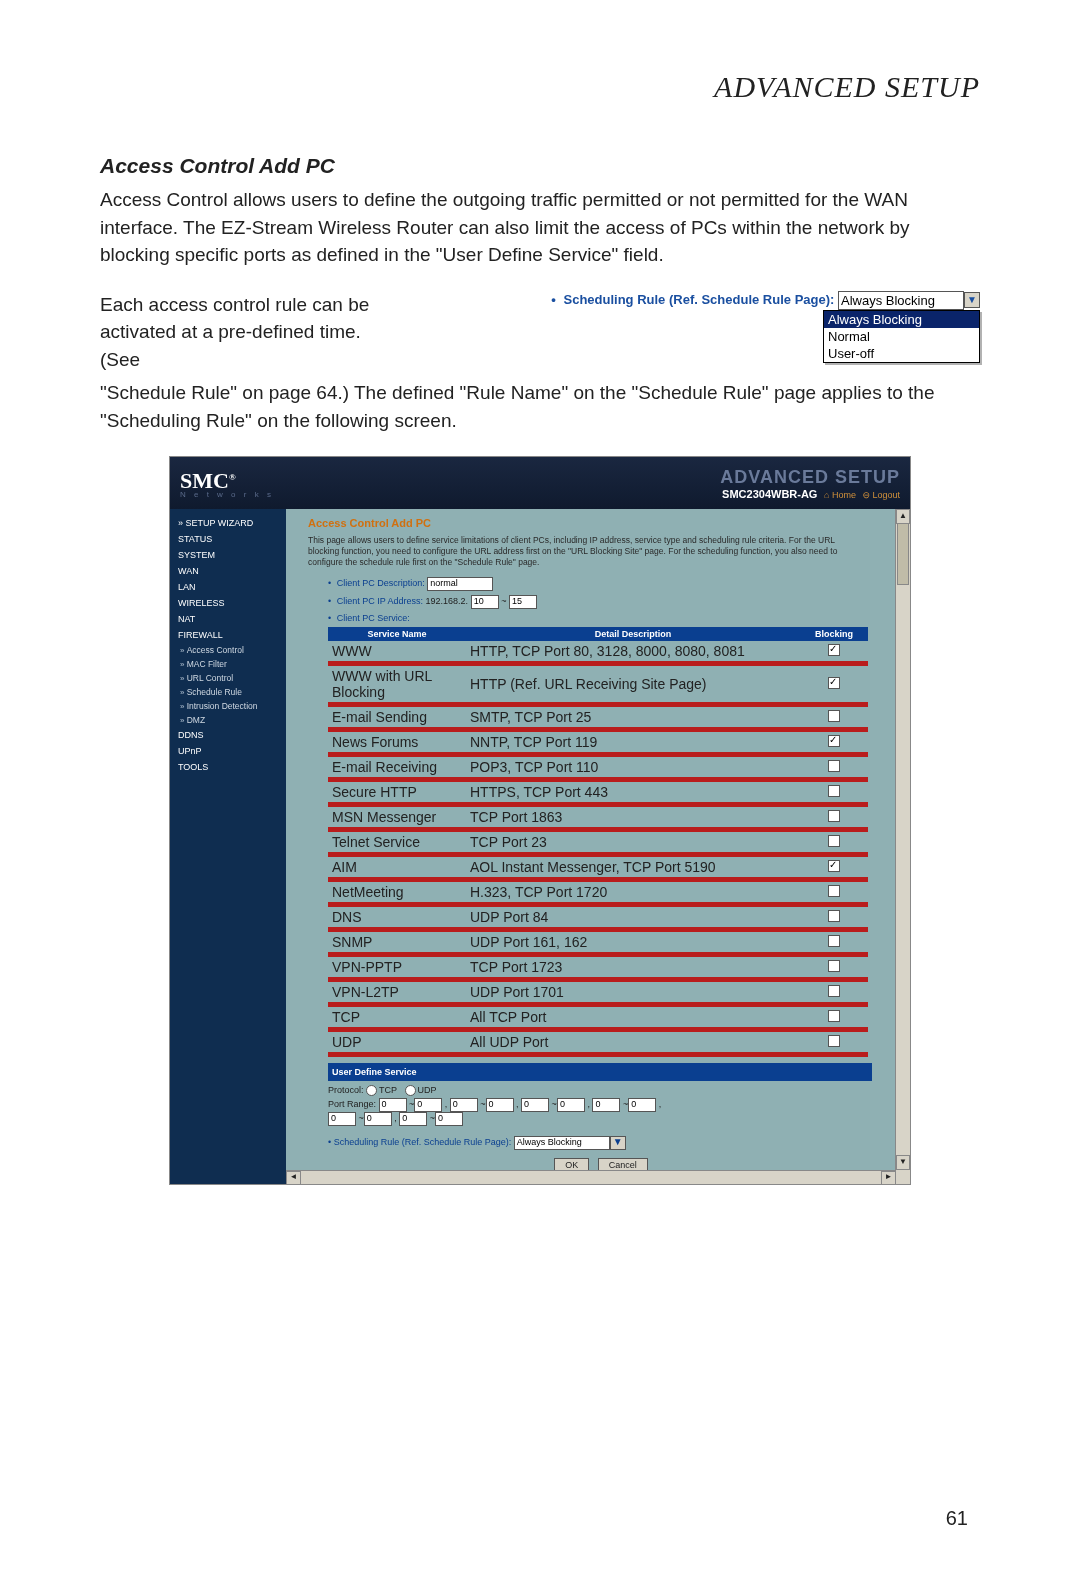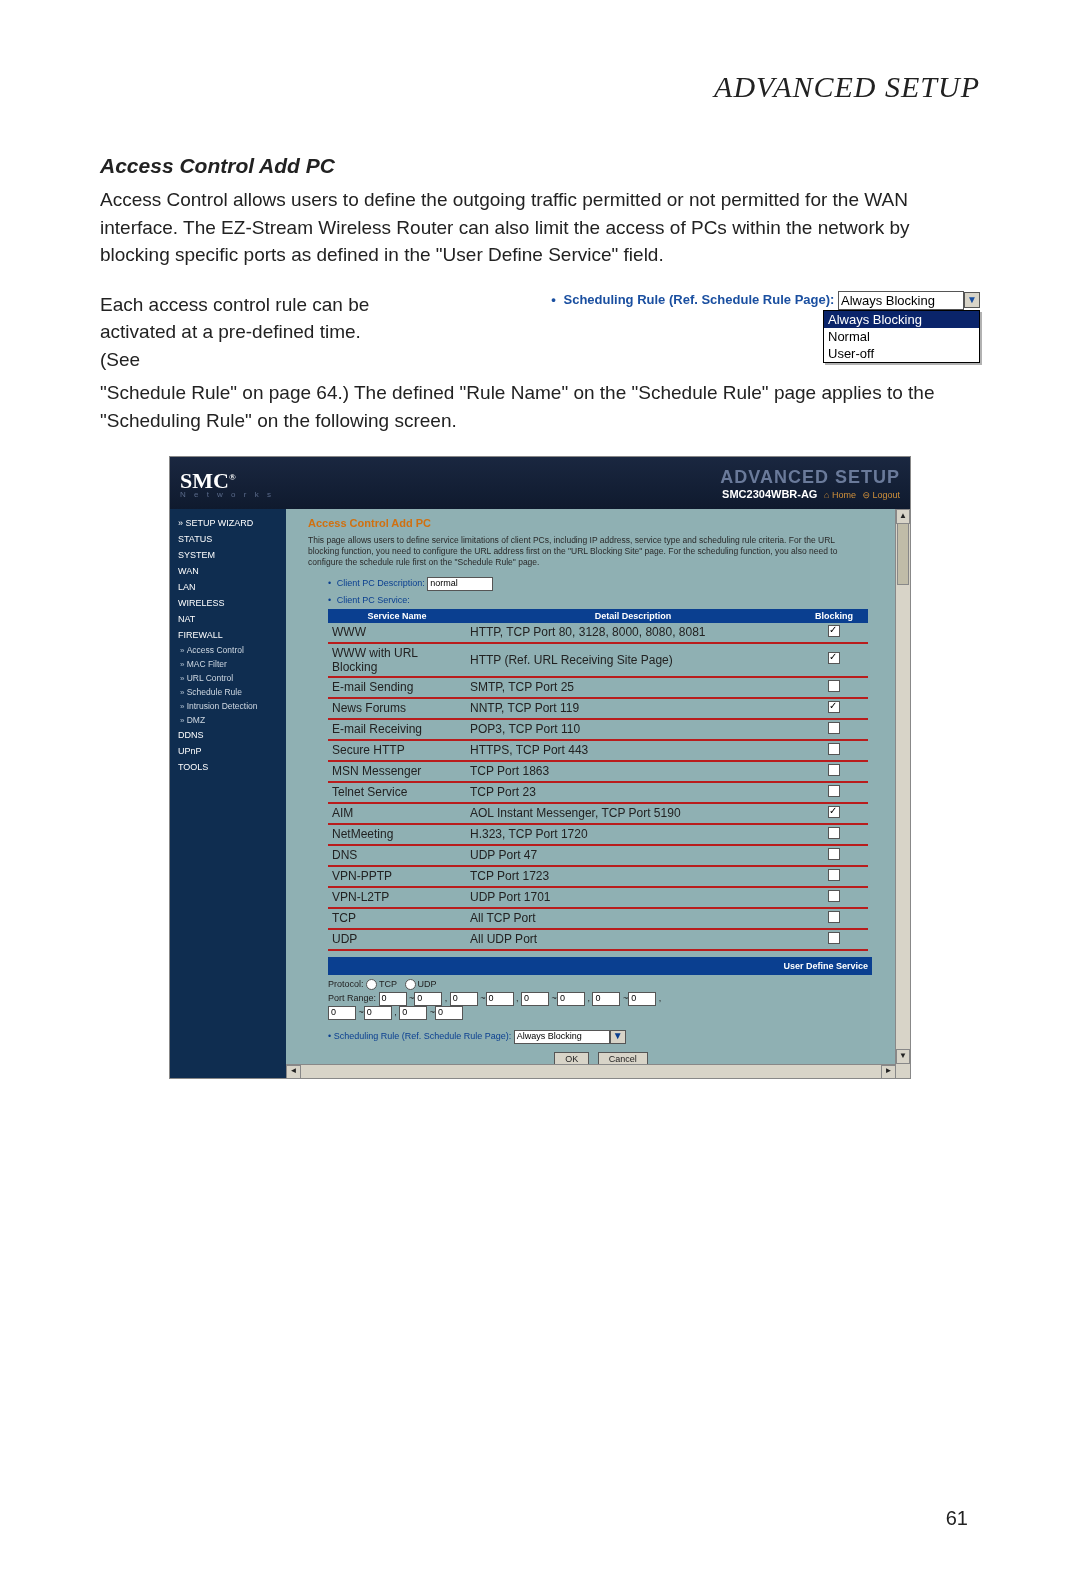--- a/index.html
+++ b/index.html
@@ -128,26 +128,26 @@
   .ss-hscroll-l { left:0;} .ss-hscroll-r { right:0;}
 
   .ss-h1 { color:#d07010; font-weight:bold; font-size:11px; margin-bottom:6px;}
   .ss-desc { color:#2a2a2a; font-size:8.5px; line-height:1.3; margin-bottom:8px; max-width: 560px;}
   .ss-field { margin:4px 0 4px 20px; color:#0a3f90; font-size:9px; }
   .ss-field .bullet { color:#0a3f90; margin-right:3px;}
   .ss-input { display:inline-block; background:#fff; border:1px solid #555; padding:0 2px; min-width:40px; height:12px; color:#000; font-size:9px; vertical-align:middle;}
   .ss-table { margin:2px 0 0 20px; border-collapse:collapse; width: 540px;}
   .ss-trh { background:#0a3f90; color:#fff; }
   .ss-trh td { text-align:center; padding:2px; font-size:9px; font-weight:bold;}
-  .ss-tr td { padding:2px 4px; border-bottom:2px solid #b91c1c; color:#222; font-size:12px;}
+  .ss-tr td { padding:2px 4px; border-bottom:5px solid #b91c1c; color:#222; font-size:14px;}
   .ss-cb { display:inline-block; width:10px; height:10px; background:#fff; border:1px solid #555; position:relative;}
   .ss-cb.checked::after { content:"✓"; position:absolute; left:0; top:-2px; font-size:10px; color:#000;}
   .ss-tdc { text-align:center; width:60px;}
   .ss-tdn { width:130px;}
-  .ss-userdef-hdr { background:#0a3f90; color:#fff; text-align:right; font-size:9px; font-weight:bold; padding:4px; margin:6px 0 4px 20px; width:536px;}
+  .ss-userdef-hdr { background:#0a3f90; color:#fff; text-align:left; font-size:9px; font-weight:bold; padding:4px; margin:6px 0 4px 20px; width:536px;}
   .ss-proto { margin-left:20px; font-size:9px; color:#222;}
   .ss-radio { display:inline-block; width:9px; height:9px; border-radius:50%; border:1px solid #555; background:#fff; vertical-align:middle; margin-right:2px;}
   .ss-port-inputs { margin-left:20px; margin-top:2px; font-size:9px;}
   .ss-port-inputs .ss-input { min-width:22px; }
   .ss-sched { margin:10px 0 8px 20px; color:#0a3f90; font-size:9px;}
   .ss-btns { text-align:center; margin-top:6px;}
   .ss-btn { display:inline-block; background:#d8d4c8; border:1px solid #555; padding:1px 10px; font-size:9px; margin:0 3px;}
 
   .page-num {
     position:absolute;
@@ -227,20 +227,28 @@
         <div class="ss-h1">Access Control Add PC</div>
         <div class="ss-desc">This page allows users to define service limitations of client PCs, including IP address, service type and scheduling rule criteria. For the URL blocking function, you need to configure the URL address first on the "URL Blocking Site" page. For the scheduling function, you also need to configure the schedule rule first on the "Schedule Rule" page.</div>
 
         <div class="ss-field">
           <span class="bullet">•</span>
           <span>Client PC Description:</span>
           <span class="ss-input" style="min-width:60px">normal</span>
         </div>
         <div class="ss-field">
           <span class="bullet">•</span>
+          <span>Client PC IP Address:</span>
+          <span style="color:#222">192.168.2.</span>
+          <span class="ss-input" style="min-width:22px">10</span>
+          <span style="color:#222">~</span>
+          <span class="ss-input" style="min-width:22px">15</span>
+        </div>
+        <div class="ss-field">
+          <span class="bullet">•</span>
           <span>Client PC Service:</span>
         </div>
 
         <table class="ss-table">
           <tbody>
               <tr class="ss-trh">
             <td class="ss-tdn">Service Name</td>
             <td>Detail Description</td>
             <td class="ss-tdc">Blocking</td>
           </tr>
@@ -291,21 +299,26 @@
                 <td>AOL Instant Messenger, TCP Port 5190</td>
                 <td class="ss-tdc"><span class="ss-cb checked"></span></td>
               </tr>
               <tr class="ss-tr">
                 <td class="ss-tdn">NetMeeting</td>
                 <td>H.323, TCP Port 1720</td>
                 <td class="ss-tdc"><span class="ss-cb"></span></td>
               </tr>
               <tr class="ss-tr">
                 <td class="ss-tdn">DNS</td>
-                <td>UDP Port 47</td>
+                <td>UDP Port 84</td>
+                <td class="ss-tdc"><span class="ss-cb"></span></td>
+              </tr>
+              <tr class="ss-tr">
+                <td class="ss-tdn">SNMP</td>
+                <td>UDP Port 161, 162</td>
                 <td class="ss-tdc"><span class="ss-cb"></span></td>
               </tr>
               <tr class="ss-tr">
                 <td class="ss-tdn">VPN-PPTP</td>
                 <td>TCP Port 1723</td>
                 <td class="ss-tdc"><span class="ss-cb"></span></td>
               </tr>
               <tr class="ss-tr">
                 <td class="ss-tdn">VPN-L2TP</td>
                 <td>UDP Port 1701</td>

